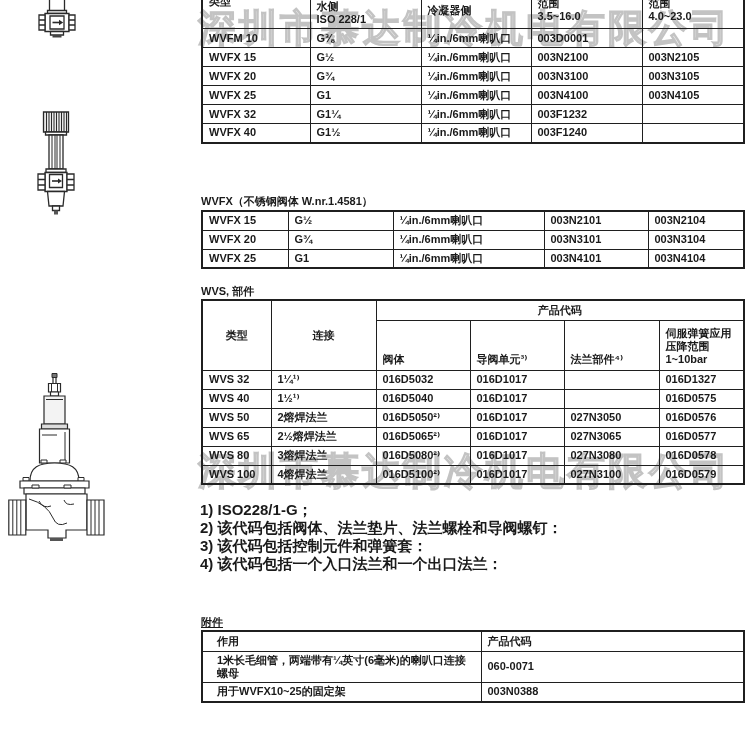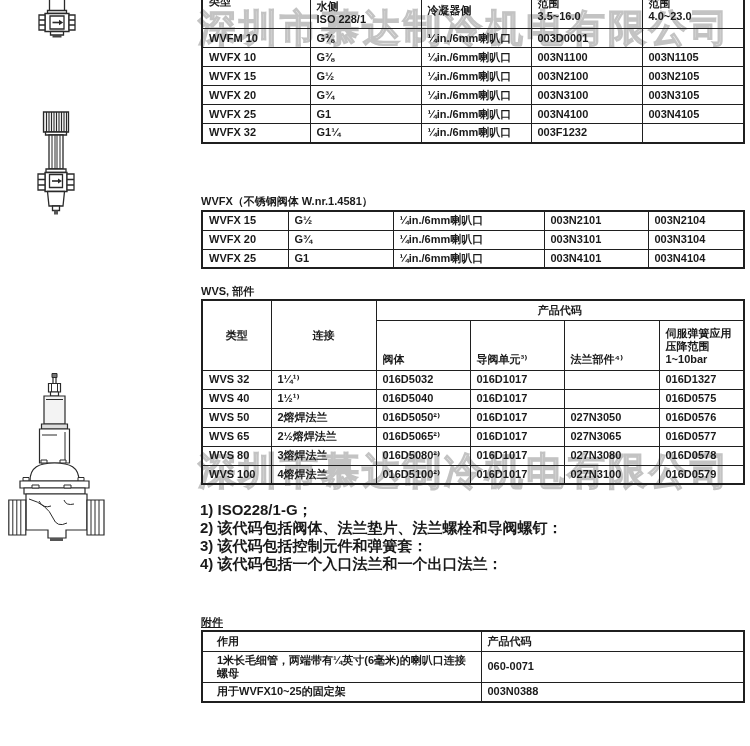--- a/index.html
+++ b/index.html
@@ -158,27 +158,20 @@
     </thead>
     <tbody>
         <tr>
           <td>WVFM 10</td>
           <td>G⅜</td>
           <td>¼in./6mm喇叭口</td>
           <td>003D0001</td>
           <td></td>
         </tr>
         <tr>
-          <td>WVFX 10</td>
-          <td>G⅜</td>
-          <td>¼in./6mm喇叭口</td>
-          <td>003N1100</td>
-          <td>003N1105</td>
-        </tr>
-        <tr>
           <td>WVFX 15</td>
           <td>G½</td>
           <td>¼in./6mm喇叭口</td>
           <td>003N2100</td>
           <td>003N2105</td>
         </tr>
         <tr>
           <td>WVFX 20</td>
           <td>G¾</td>
           <td>¼in./6mm喇叭口</td>
@@ -190,20 +183,27 @@
           <td>G1</td>
           <td>¼in./6mm喇叭口</td>
           <td>003N4100</td>
           <td>003N4105</td>
         </tr>
         <tr>
           <td>WVFX 32</td>
           <td>G1¼</td>
           <td>¼in./6mm喇叭口</td>
           <td>003F1232</td>
+          <td></td>
+        </tr>
+        <tr>
+          <td>WVFX 40</td>
+          <td>G1½</td>
+          <td>¼in./6mm喇叭口</td>
+          <td>003F1240</td>
           <td></td>
         </tr>
       </tbody>
   </table>
 
   <div class="sec-label lbl-t2">WVFX（不锈钢阀体 W.nr.1.4581）</div>
   <table class="t2">
     <colgroup>
         <col style="width:86px">
         <col style="width:105px">

